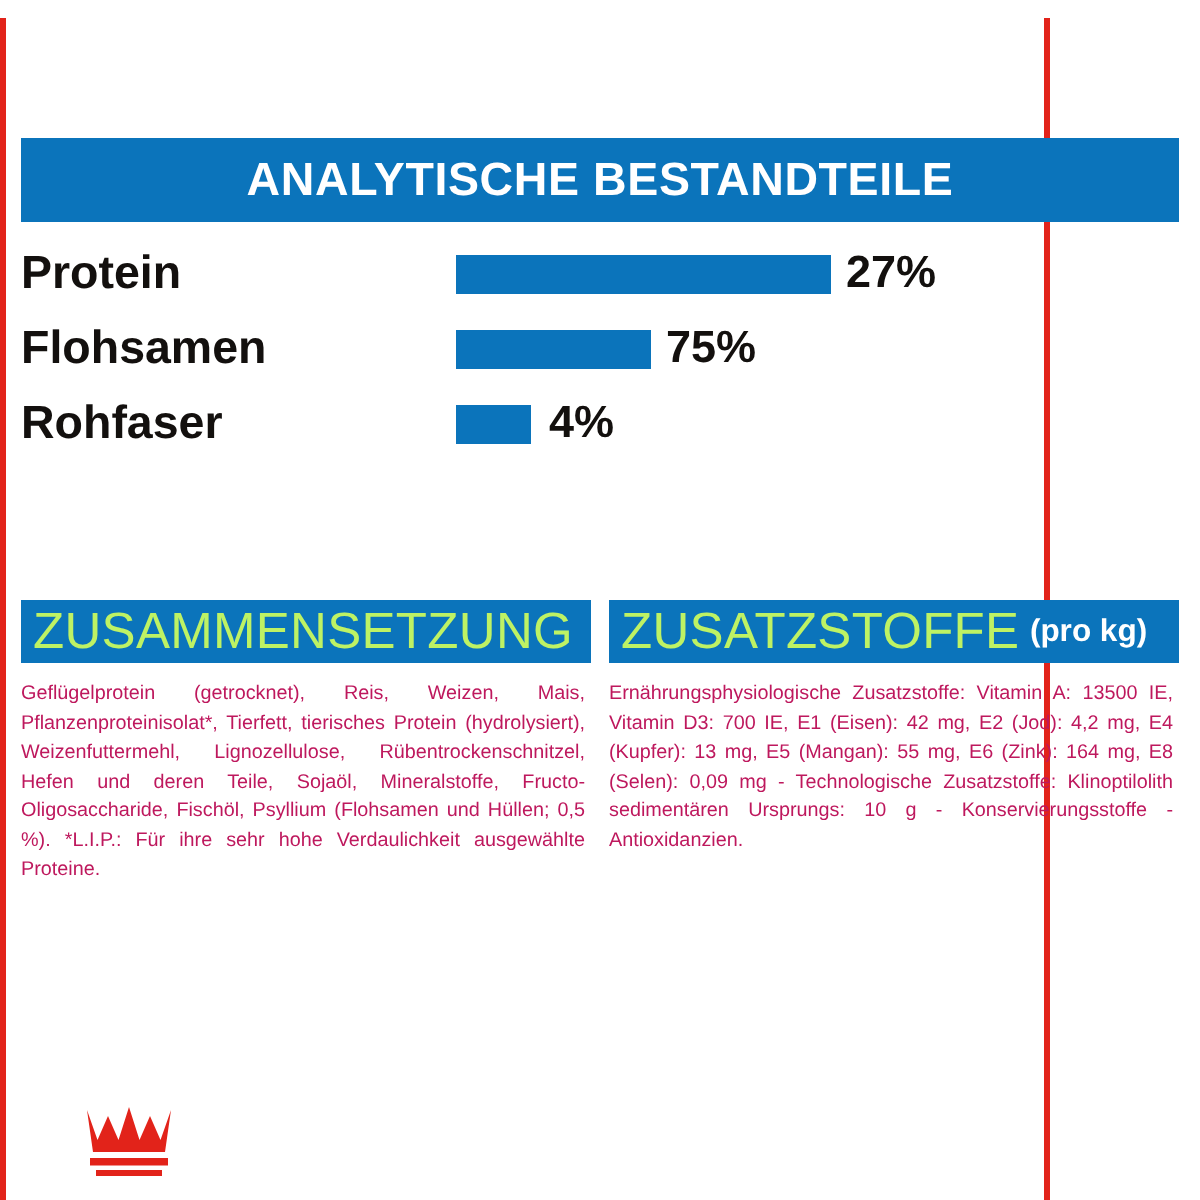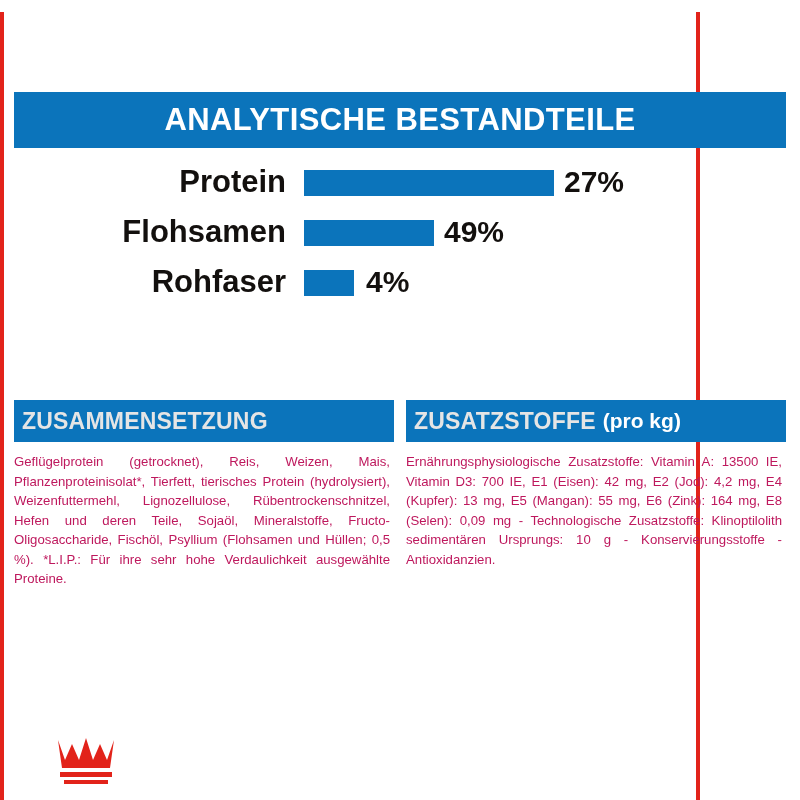--- a/index.html
+++ b/index.html
@@ -66,21 +66,21 @@
     left: 0;
     width: 772px;
     height: 52px;
     display: block;
   }
   .bar-label {
     position: absolute;
     left: 0;
     top: 0;
     width: 272px;
-    text-align: right;
+    text-align: left;
     font-size: 31px;
     font-weight: bold;
     color: #13100e;
     line-height: 40px;
     white-space: nowrap;
   }
   .bar-track {
     position: absolute;
     left: 290px;
     top: 8px;
@@ -111,23 +111,23 @@
 
   .panel-head {
     background: #0b74bb;
     height: 42px;
     display: flex;
     align-items: center;
     padding-left: 8px;
     box-sizing: border-box;
   }
   .panel-head .h-title {
-    color: #e5e5e5;
-    font-size: 23px;
-    font-weight: bold;
+    color: #bef264;
+    font-size: 34px;
+    font-weight: normal;
     letter-spacing: 0.2px;
     white-space: nowrap;
   }
   .panel-head .h-sub {
     color: #ffffff;
     font-size: 21px;
     font-weight: bold;
     margin-left: 7px;
     white-space: nowrap;
   }
@@ -169,21 +169,21 @@
         <div class="bar-fill" style="width:250px;"></div>
       </div>
       <span class="bar-value" style="left:550px;text-align:right;">27%</span>
     </div>
 
     <div class="bar-row" style="top:50px;">
       <span class="bar-label">Flohsamen</span>
       <div class="bar-track" style="width:130px;">
         <div class="bar-fill" style="width:130px;"></div>
       </div>
-      <span class="bar-value" style="left:430px;">49%</span>
+      <span class="bar-value" style="left:430px;">75%</span>
     </div>
 
     <div class="bar-row" style="top:100px;">
       <span class="bar-label">Rohfaser</span>
       <div class="bar-track" style="width:50px;">
         <div class="bar-fill" style="width:50px;"></div>
       </div>
       <span class="bar-value" style="left:352px;">4%</span>
     </div>
 

